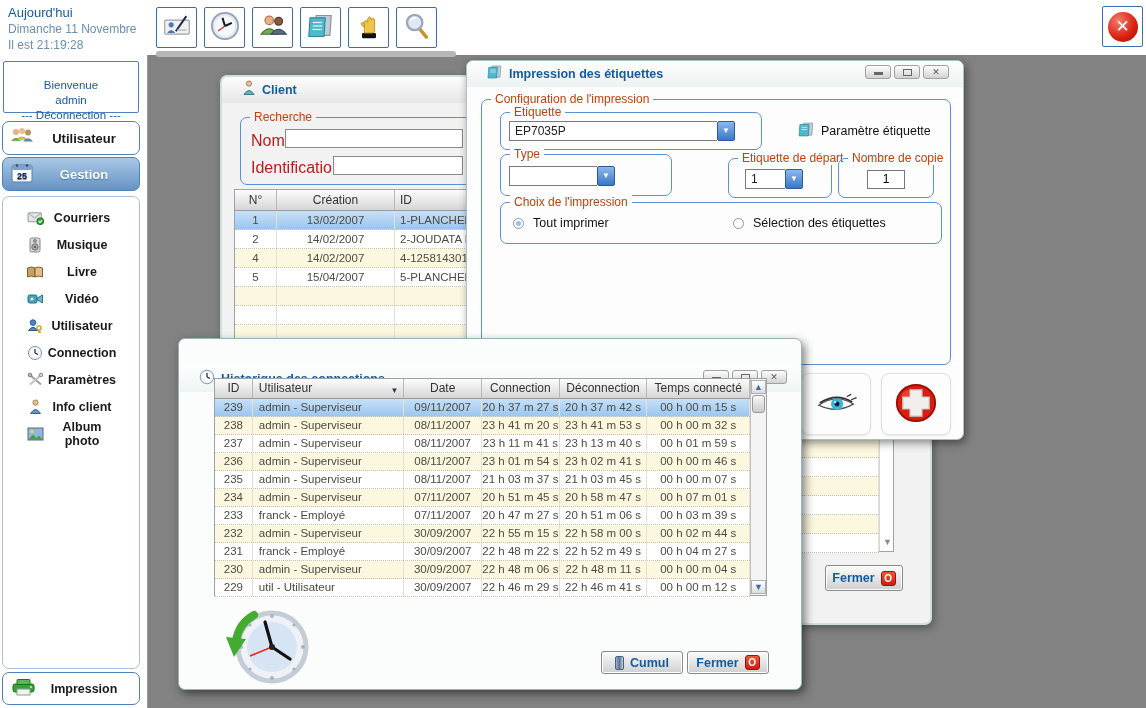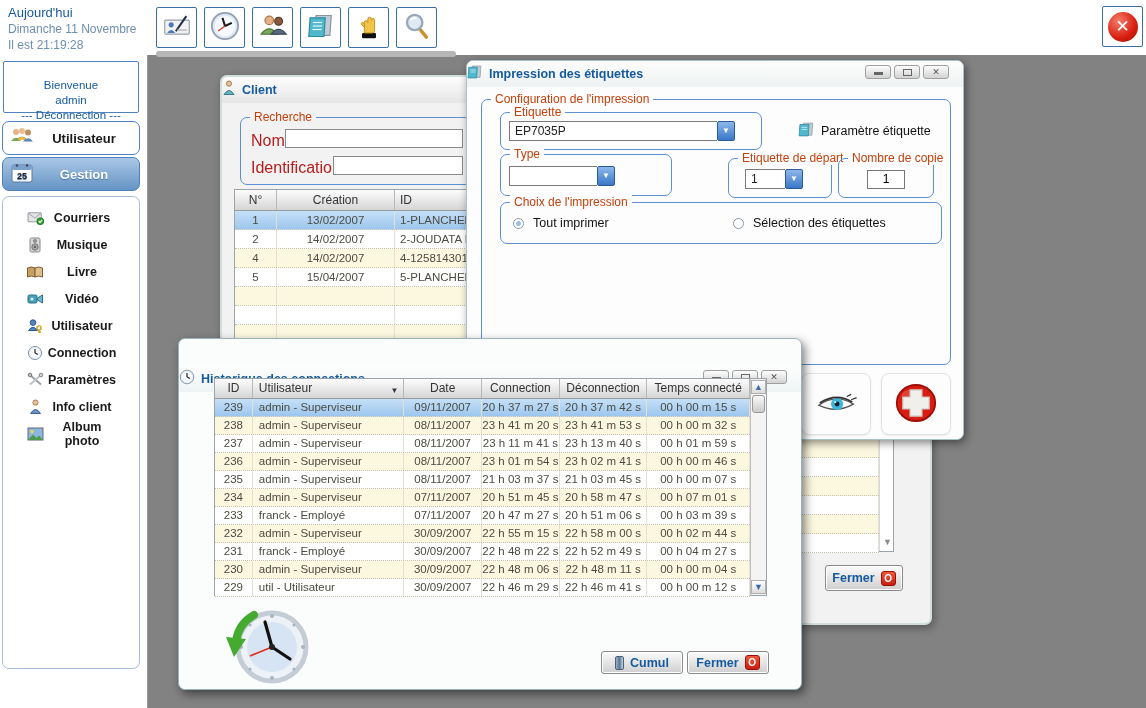--- a/index.html
+++ b/index.html
@@ -27,21 +27,21 @@
   .sec-gestion{top:102px;}
   .side-items{position:absolute;left:2px;top:141px;width:138px;height:473px;border:1px solid #a8bedc;border-radius:7px;background:#fff;padding-top:7px;}
   .sitem{position:relative;height:27px;display:flex;align-items:center;cursor:pointer;}
   .sicon{width:20px;margin-left:22px;display:flex;justify-content:center;}
   .slabel{flex:1;text-align:center;font-size:12.5px;font-weight:bold;color:#1a1a1a;margin-right:20px;}
   .side-bottom{position:absolute;left:2px;top:617px;width:138px;height:33px;background:#fff;border:1px solid #4f81bd;border-radius:7px;display:flex;align-items:center;font-size:12.5px;font-weight:bold;color:#1a1a1a;cursor:pointer;padding:0 8px;}
   .side-bottom .sec-label{flex:1;text-align:center;}
 
   
   .win{position:absolute;border-radius:7px;}
-  .titlebar{position:absolute;left:0;top:0;right:0;height:26px;display:flex;align-items:center;padding-left:0;}
+  .titlebar{position:absolute;left:0;top:0;right:0;height:26px;display:flex;align-items:center;padding-left:20px;}
   .wtitle{font-size:12.5px;font-weight:bold;color:#155a9e;margin-left:6px;}
   .wctrls{position:absolute;right:14px;top:4px;display:flex;gap:3px;}
   .wc{width:26px;height:14px;background:linear-gradient(#fefefe,#d2d2d2);border:1px solid #a0a0a0;border-radius:3px;position:relative;cursor:pointer;color:#555;font-size:9px;line-height:12px;text-align:center;padding:0;}
   .wc .mini{position:absolute;left:8px;bottom:3px;width:9px;height:3px;background:#666;}
   .wc .maxi{position:absolute;left:8px;top:3px;width:9px;height:7px;border:1px solid #666;}
   .group{position:absolute;border:1px solid #5c90d2;border-radius:7px;}
   .glabel{position:absolute;top:-8px;left:9px;font-size:12px;color:#c2410c;padding:0 4px;background:#fdfdfd;white-space:nowrap;}
   .combo{display:flex;align-items:flex-end;position:absolute;}
   .combofield{height:20px;background:#fff;border:1px solid #7a7a7a;border-right:none;font-size:12px;color:#222;line-height:18px;padding-left:5px;overflow:hidden;}
   .combobtn{width:18px;height:20px;background:linear-gradient(#8cb8ea,#3a78c8);border:1px solid #2a5a9a;border-radius:2px;color:#fff;font-size:8px;line-height:18px;text-align:center;cursor:pointer;padding:0;}
@@ -320,20 +320,29 @@
             <svg width="17" height="14" viewBox="0 0 17 14">
               <rect x="1" y="1" width="15" height="12" fill="#8cb8e0" stroke="#667"></rect>
               <circle cx="5" cy="4.5" r="1.7" fill="#f2d44a"></circle>
               <path d="M1 13 l5-5.5 3.5 3.5 2.5-2.5 4 4.5 z" fill="#4e9a4e"></path>
             </svg>
           </span>
         <span class="slabel">Album photo</span>
       </div>
     </div>
 
+    <button class="side-bottom">
+      <span><svg width="26" height="20" viewBox="0 0 26 20">
+            <rect x="2" y="7" width="21" height="8" rx="2" fill="#3aa038" stroke="#1e7020"></rect>
+            <rect x="6" y="2.5" width="13" height="5" rx="1" fill="#58b856" stroke="#1e7020"></rect>
+            <rect x="6" y="12" width="13" height="6" fill="#eef4ee" stroke="#8aa08a"></rect>
+            <circle cx="20" cy="10" r="1" fill="#cdebc8"></circle>
+          </svg></span>
+      <span class="sec-label">Impression</span>
+    </button>
   </div>
 
   <section class="win client">
     <div class="titlebar">
       <span><svg width="14" height="16" viewBox="0 0 13 16">
             <circle cx="6.5" cy="3.6" r="2.6" fill="#e8c09a" stroke="#a88050"></circle>
             <path d="M1.5 14.5 q5 -8 10 0 z" fill="#6ab0c0" stroke="#3a7a8c"></path>
           </svg></span>
       <span class="wtitle">Client</span>
     </div>

